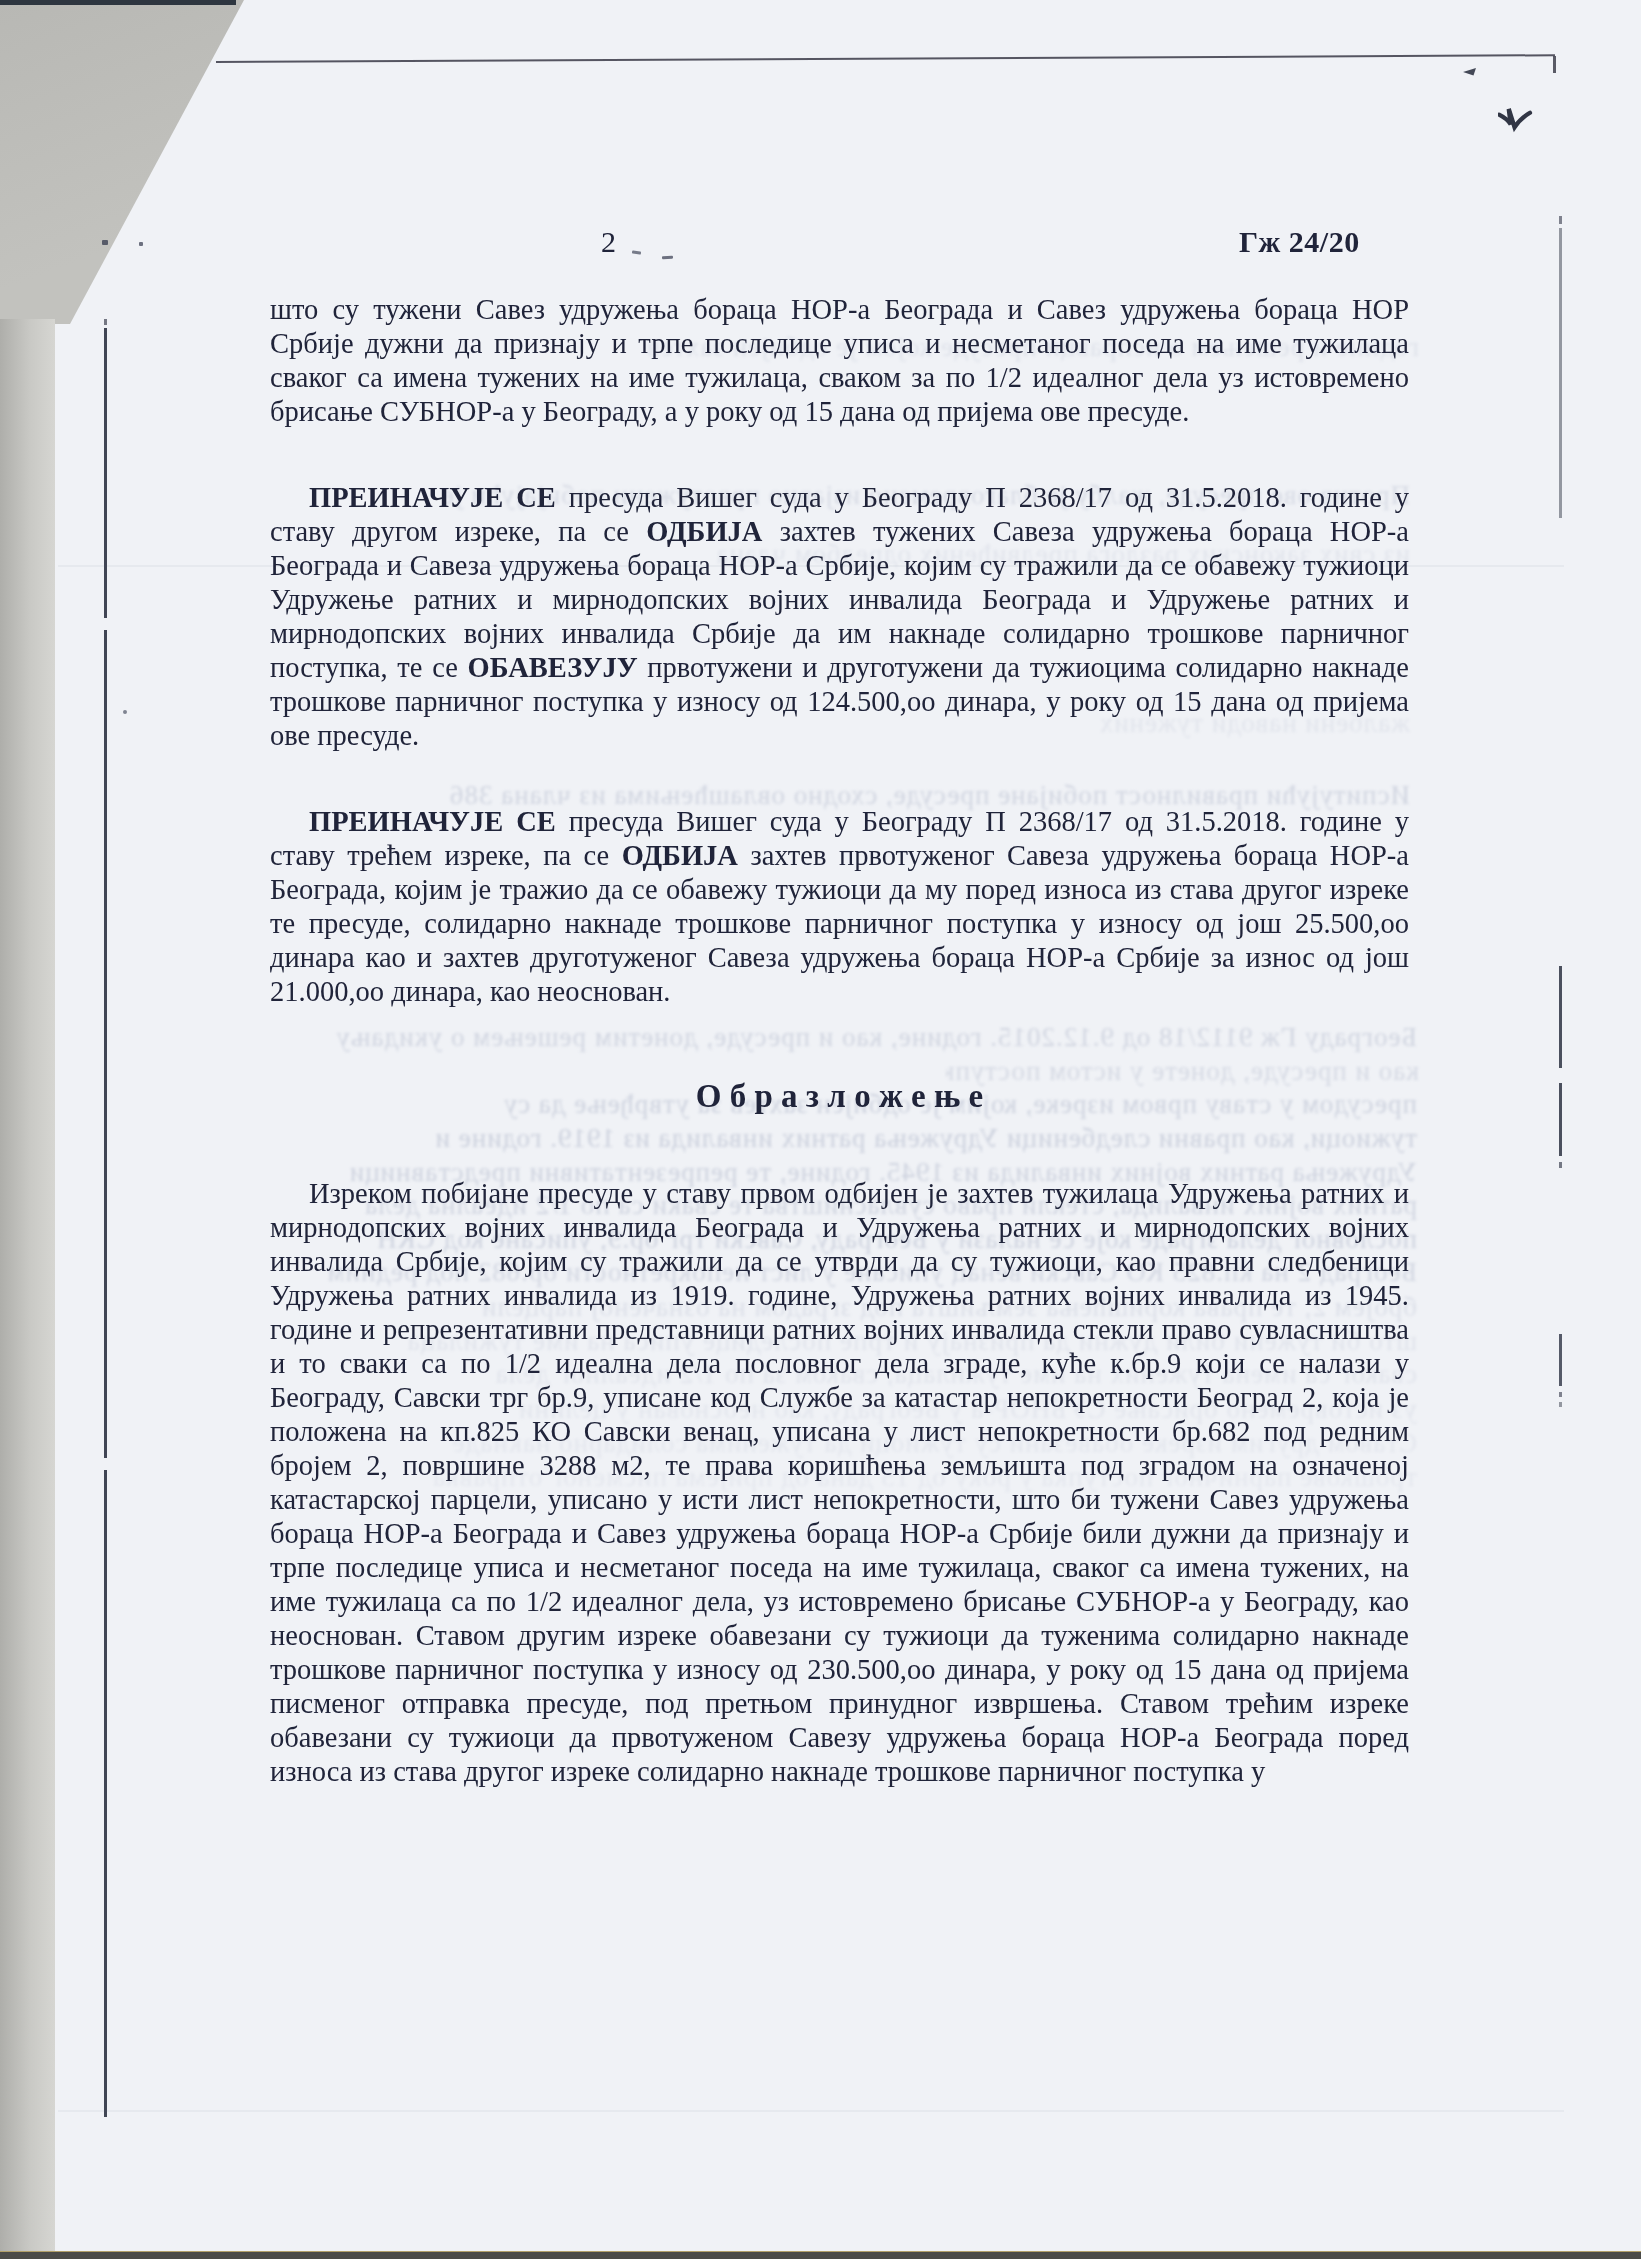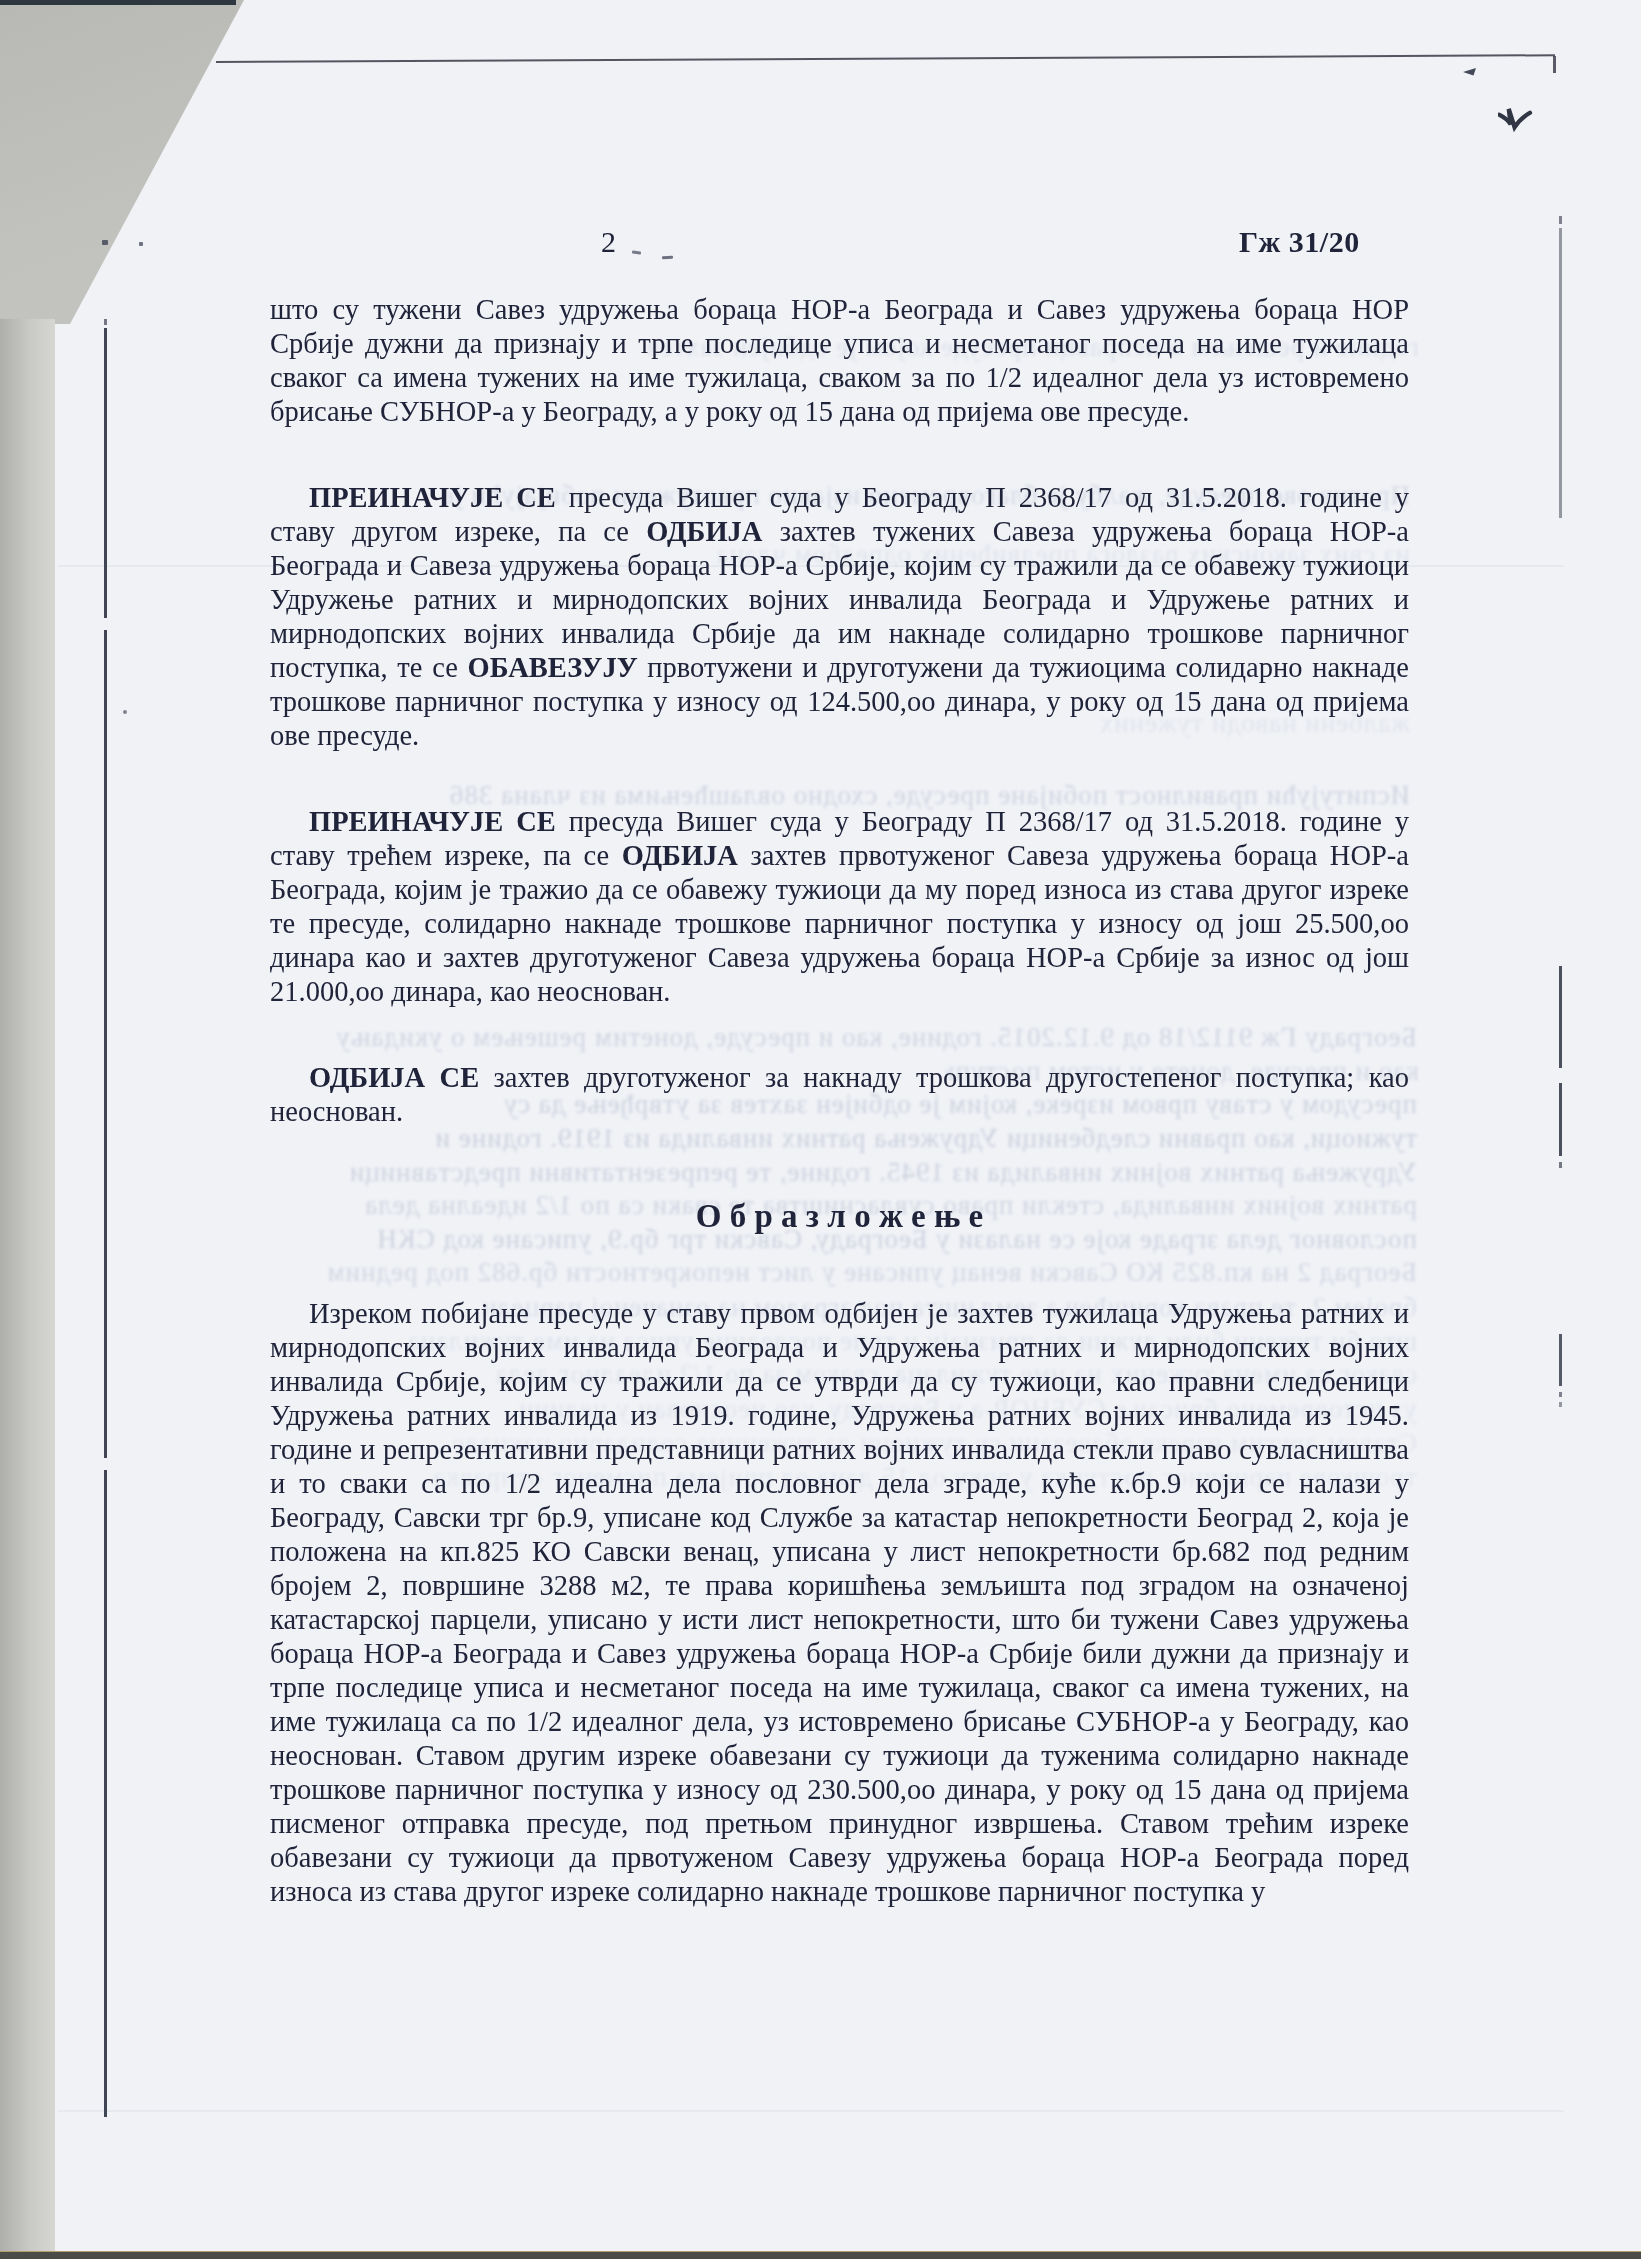--- a/index.html
+++ b/index.html
@@ -152,26 +152,25 @@
       <div class="ghost" style="top: 1292px; left: 283px; width: 1134px; opacity: 0.18;">бројем 2, те права коришћења земљишта под зградом на означеној парцели</div>
       <div class="ghost" style="top: 1326px; left: 283px; width: 1134px; opacity: 0.14;">што би тужени били дужни да признају и трпе последице уписа на име тужилаца</div>
       <div class="ghost" style="top: 1359px; left: 283px; width: 1134px; opacity: 0.13;">сваког са имена тужених на име тужилаца, сваком за по 1/2 идеалног дела</div>
       <div class="ghost" style="top: 1394px; left: 283px; width: 1134px; opacity: 0.12;">уз истовремено брисање СУБНОР-а у Београду, као неоснован у целини</div>
       <div class="ghost" style="top: 1428px; left: 283px; width: 1134px; opacity: 0.11;">Ставом другим изреке обавезани су тужиоци да туженима солидарно накнаде</div>
       <div class="ghost" style="top: 1462px; left: 283px; width: 1134px; opacity: 0.1;">трошкове парничног поступка у року од 15 дана од пријема писменог отправка</div>
     </div>
 
   <div class="header">
     <span class="page-number">2</span>
-    <span class="case-number">Гж 31/20</span>
+    <span class="case-number">Гж 24/20</span>
   </div>
 
   <div class="doc-body">
       <p class="para"><span>што су тужени Савез удружења бораца НОР-а Београда и Савез удружења бораца НОР Србије дужни да признају и трпе последице уписа и несметаног поседа на име тужилаца сваког са имена тужених на име тужилаца, сваком за по 1/2 идеалног дела уз истовремено брисање СУБНОР-а у Београду, а у року од 15 дана од пријема ове пресуде.</span></p>
       <p class="para indent"><span class="bold">ПРЕИНАЧУЈЕ СЕ</span><span> пресуда Вишег суда у Београду П 2368/17 од 31.5.2018. године у ставу другом изреке, па се </span><span class="bold">ОДБИЈА</span><span> захтев тужених Савеза удружења бораца НОР-а Београда и Савеза удружења бораца НОР-а Србије, којим су тражили да се обавежу тужиоци Удружење ратних и мирнодопских војних инвалида Београда и Удружење ратних и мирнодопских војних инвалида Србије да им накнаде солидарно трошкове парничног поступка, те се </span><span class="bold">ОБАВЕЗУЈУ</span><span> првотужени и друготужени да тужиоцима солидарно накнаде трошкове парничног поступка у износу од 124.500,оо динара, у року од 15 дана од пријема ове пресуде.</span></p>
       <p class="para indent"><span class="bold">ПРЕИНАЧУЈЕ СЕ</span><span> пресуда Вишег суда у Београду П 2368/17 од 31.5.2018. године у ставу трећем изреке, па се </span><span class="bold">ОДБИЈА</span><span> захтев првотуженог Савеза удружења бораца НОР-а Београда, којим је тражио да се обавежу тужиоци да му поред износа из става другог изреке те пресуде, солидарно накнаде трошкове парничног поступка у износу од још 25.500,оо динара као и захтев друготуженог Савеза удружења бораца НОР-а Србије за износ од још 21.000,оо динара, као неоснован.</span></p>
-      <p class="para indent"><span class="bold">ОДБИЈА СЕ</span><span> захтев друготуженог за накнаду трошкова другостепеног поступка; као неоснован.</span></p>
       <div class="heading">О б р а з л о ж е њ е</div>
       <p class="para indent"><span>Изреком побијане пресуде у ставу првом одбијен је захтев тужилаца Удружења ратних и мирнодопских војних инвалида Београда и Удружења ратних и мирнодопских војних инвалида Србије, којим су тражили да се утврди да су тужиоци, као правни следбеници Удружења ратних инвалида из 1919. године, Удружења ратних војних инвалида из 1945. године и репрезентативни представници ратних војних инвалида стекли право сувласништва и то сваки са по 1/2 идеална дела пословног дела зграде, куће к.бр.9 који се налази у Београду, Савски трг бр.9, уписане код Службе за катастар непокретности Београд 2, која је положена на кп.825 КО Савски венац, уписана у лист непокретности бр.682 под редним бројем 2, површине 3288 м2, те права коришћења земљишта под зградом на означеној катастарској парцели, уписано у исти лист непокретности, што би тужени Савез удружења бораца НОР-а Београда и Савез удружења бораца НОР-а Србије били дужни да признају и трпе последице уписа и несметаног поседа на име тужилаца, сваког са имена тужених, на име тужилаца са по 1/2 идеалног дела, уз истовремено брисање СУБНОР-а у Београду, као неоснован. Ставом другим изреке обавезани су тужиоци да туженима солидарно накнаде трошкове парничног поступка у износу од 230.500,оо динара, у року од 15 дана од пријема писменог отправка пресуде, под претњом принудног извршења. Ставом трећим изреке обавезани су тужиоци да првотуженом Савезу удружења бораца НОР-а Београда поред износа из става другог изреке солидарно накнаде трошкове парничног поступка у</span></p>
     </div>
 
 </div>
 
 
 </body></html>

